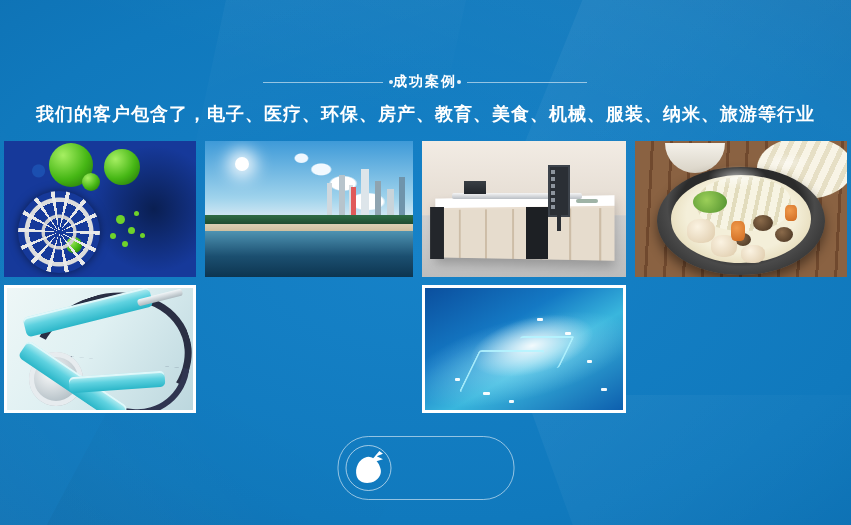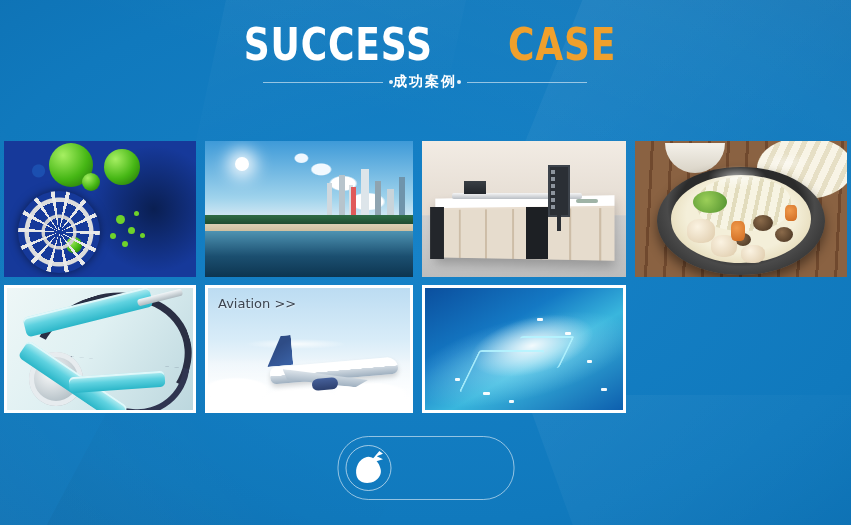--- a/index.html
+++ b/index.html
@@ -284,38 +284,34 @@
 <body>
 
 <div class="stage">
 
   <div class="facet f1"></div>
   <div class="facet f2"></div>
   <div class="facet f3"></div>
   <div class="facet f4"></div>
   <div class="facet f5"></div>
 
-  <div class="title">
-    <span class="w">SUCCESS</span>
-    <span class="gap"></span>
-    <span class="o">CASE</span>
-  </div>
 
   <div class="subrow">
     <div class="seg left">
       <span class="bar"></span>
         <span class="dot"></span>
     </div>
     <div class="sub-cn">成功案例</div>
     <div class="seg right">
       <span class="dot"></span>
         <span class="bar"></span>
     </div>
   </div>
 
+  <div class="tagline">我们的客户包含了，电子、医疗、环保、房产、教育、美食、机械、服装、纳米、旅游等行业</div>
 
   <div class="grid">
 
     <div class="tile" style="left:0px;top:0px;width:192px;height:136px;">
       <div class="art nano">
         <div class="balls">
           <div class="nb b1"></div>
             <div class="nb b2"></div>
             <div class="nb b3"></div>
             <div class="nb b4"></div>
@@ -395,31 +391,20 @@
         <div class="tube"></div>
         <div class="chest"></div>
         <div class="syr s1"></div>
         <div class="syr s2"></div>
         <div class="syr s3"></div>
         <div class="needle"></div>
       </div>
       <span class="cap"></span>
     </div>
 
-    <div class="tile framed" style="left:201px;top:144px;width:208px;height:128px;">
-      <div class="art avi">
-        <div class="wisp"></div>
-        <div class="clouds"></div>
-        <div class="tail"></div>
-        <div class="body"></div>
-        <div class="wing"></div>
-        <div class="eng"></div>
-      </div>
-      <span class="cap" style="left:10px;top:8px;font-size:13px;">Aviation &gt;&gt;</span>
-    </div>
 
     <div class="tile framed" style="left:418px;top:144px;width:204px;height:128px;">
       <div class="art elec">
         <div class="glow"></div>
         <div class="trace t1"></div>
         <div class="trace t2"></div>
         <div class="sparkle" style="left:30px;top:90px;width:5px;height:3px;"></div>
         <div class="sparkle" style="left:58px;top:104px;width:7px;height:3px;"></div>
         <div class="sparkle" style="left:140px;top:44px;width:6px;height:3px;"></div>
         <div class="sparkle" style="left:162px;top:72px;width:5px;height:3px;"></div>

